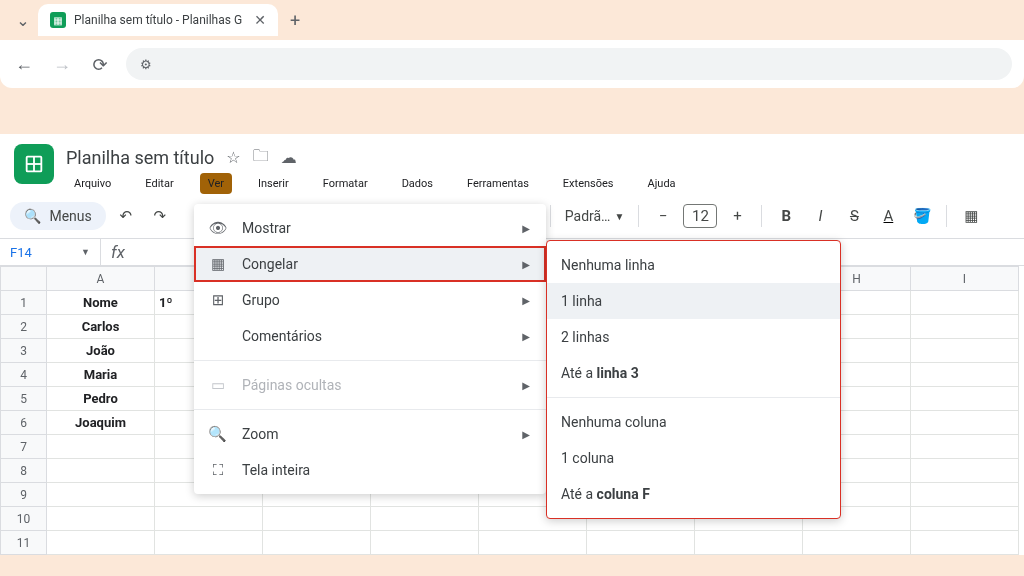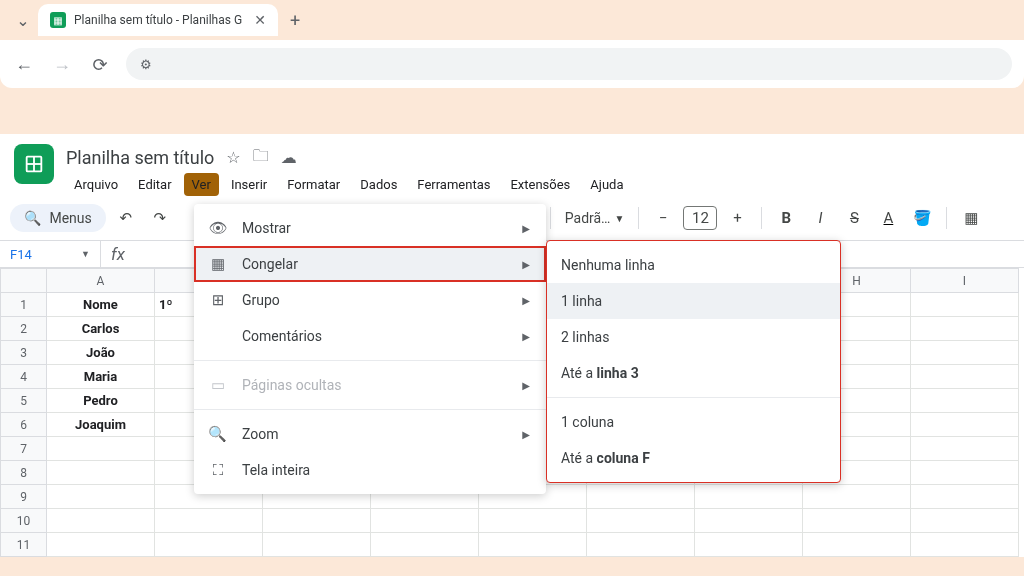--- a/index.html
+++ b/index.html
@@ -22,21 +22,21 @@
 
   
   .sheets { background:#fff; position:relative; }
   .titlebar { display:flex; align-items:flex-start; padding:10px 14px 0 14px; gap:12px; }
   .logo { width:40px; height:40px; background:#0f9d58; border-radius:8px; display:flex; align-items:center; justify-content:center; color:#fff; }
   .logo svg { width:22px; height:22px;}
   .title-col { display:flex; flex-direction:column; }
   .doc-title-row { display:flex; align-items:center; gap:12px; }
   .doc-title { font-size:18px; color:#3c4043; }
   .title-icon { color:#5f6368; font-size:16px; }
-  .menubar { display:flex; gap:4px; font-size:13px; color:#202124; margin-top:2px;}
+  .menubar { display:flex; gap:18px; font-size:11px; color:#202124; margin-top:2px;}
   .menubar .menu-item { padding:4px 8px; border-radius:4px; }
   .menubar .menu-item.active { background:#a16207; }
 
   .toolbar { display:flex; align-items:center; height:44px; padding:4px 10px; gap:6px; color:#444746;}
   .pill { display:flex; align-items:center; gap:8px; background:#edf2fa; border-radius:20px; padding:6px 14px; font-size:14px;}
   .tool-btn { width:28px; height:28px; display:flex; align-items:center; justify-content:center; border-radius:4px; font-size:15px;}
   .sep { width:1px; height:22px; background:#dadce0; margin:0 4px;}
   .font-size-box { border:1px solid #747775; border-radius:4px; width:34px; height:24px; display:flex; align-items:center; justify-content:center; font-size:15px;}
   .font-sel { font-size:14px; display:flex; align-items:center; gap:4px; padding:0 4px;}
 
@@ -356,18 +356,21 @@
     <span>1 linha</span>
   </div>
   <div class="menu-row">
     <span>2 linhas</span>
   </div>
   <div class="menu-row">
     <span><span>Até a </span><b>linha 3</b></span>
   </div>
   <div class="menu-divider"></div>
   <div class="menu-row">
+    <span>Nenhuma coluna</span>
+  </div>
+  <div class="menu-row">
     <span>1 coluna</span>
   </div>
   <div class="menu-row">
     <span><span>Até a </span><b>coluna F</b></span>
   </div>
 </div>
 
 </body></html>

